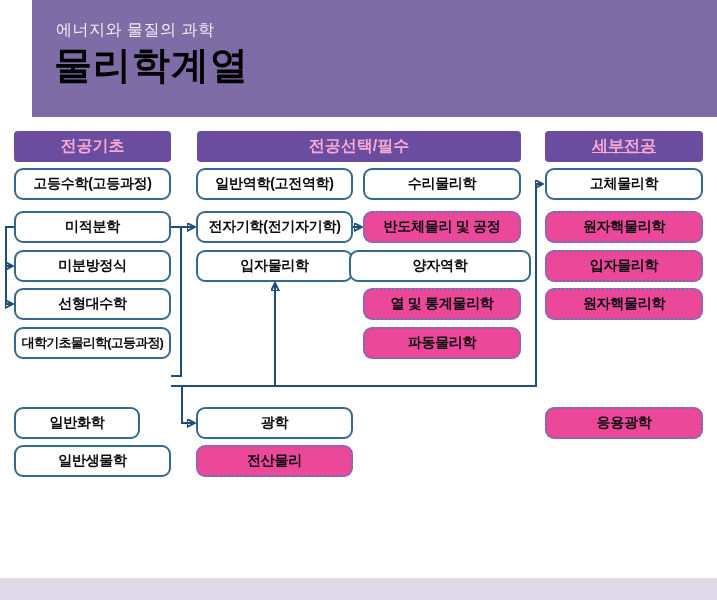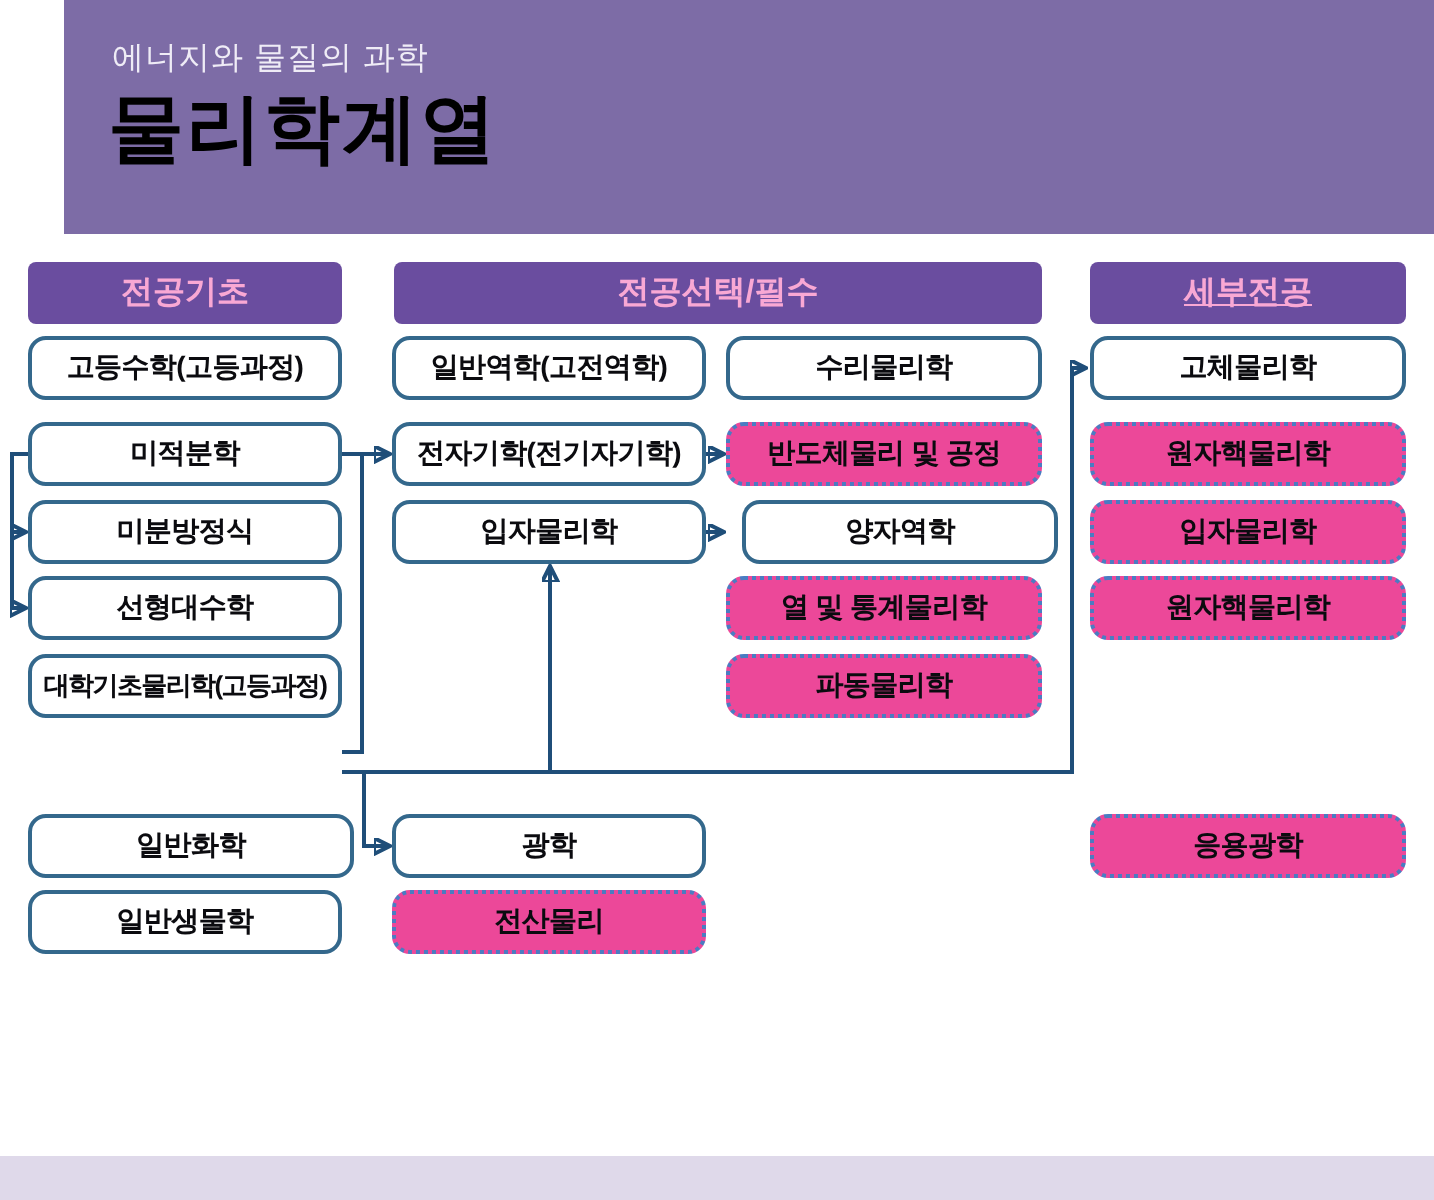--- a/index.html
+++ b/index.html
@@ -83,32 +83,32 @@
 
   <div class="col-header" style="left:14px;  top:131px; width:157px;">전공기초</div>
   <div class="col-header" style="left:197px; top:131px; width:324px;">전공선택/필수</div>
   <div class="col-header" style="left:545px; top:131px; width:158px;text-decoration:underline;">세부전공</div>
 
   <div class="box solid" style="left:14px; top:168px; width:157px;">고등수학(고등과정)</div>
   <div class="box solid" style="left:14px; top:250px; width:157px;">미분방정식</div>
   <div class="box solid" style="left:14px; top:211px; width:157px;">미적분학</div>
   <div class="box solid" style="left:14px; top:288px; width:157px;">선형대수학</div>
   <div class="box solid tight" style="left:14px; top:327px; width:157px;">대학기초물리학(고등과정)</div>
-  <div class="box solid" style="left:14px; top:407px; width:163px;">일반화학</div>
+  <div class="box solid" style="left:14px; top:407px; width:126px;">일반화학</div>
   <div class="box solid" style="left:14px; top:445px; width:157px;">일반생물학</div>
 
   <div class="box solid" style="left:196px; top:168px; width:157px;">일반역학(고전역학)</div>
   <div class="box solid" style="left:196px; top:211px; width:157px;">전자기학(전기자기학)</div>
   <div class="box solid" style="left:196px; top:250px; width:157px;">입자물리학</div>
   <div class="box solid" style="left:196px; top:407px; width:157px;">광학</div>
   <div class="box dotted" style="left:196px; top:445px; width:157px;">전산물리</div>
 
   <div class="box solid" style="left:363px; top:168px; width:158px;">수리물리학</div>
   <div class="box dotted" style="left:363px; top:211px; width:158px;">반도체물리 및 공정</div>
-  <div class="box solid" style="left:371px; top:250px; width:158px;">양자역학</div>
+  <div class="box solid" style="left:349px; top:250px; width:182px;">양자역학</div>
   <div class="box dotted" style="left:363px; top:288px; width:158px;">열 및 통계물리학</div>
   <div class="box dotted" style="left:363px; top:327px; width:158px;">파동물리학</div>
 
   <div class="box solid" style="left:545px; top:168px; width:158px;">고체물리학</div>
   <div class="box dotted" style="left:545px; top:211px; width:158px;">원자핵물리학</div>
   <div class="box dotted" style="left:545px; top:250px; width:158px;">입자물리학</div>
   <div class="box dotted" style="left:545px; top:288px; width:158px;">원자핵물리학</div>
   <div class="box dotted" style="left:545px; top:407px; width:158px;">응용광학</div>
 
   <div class="footer-bar"></div>

